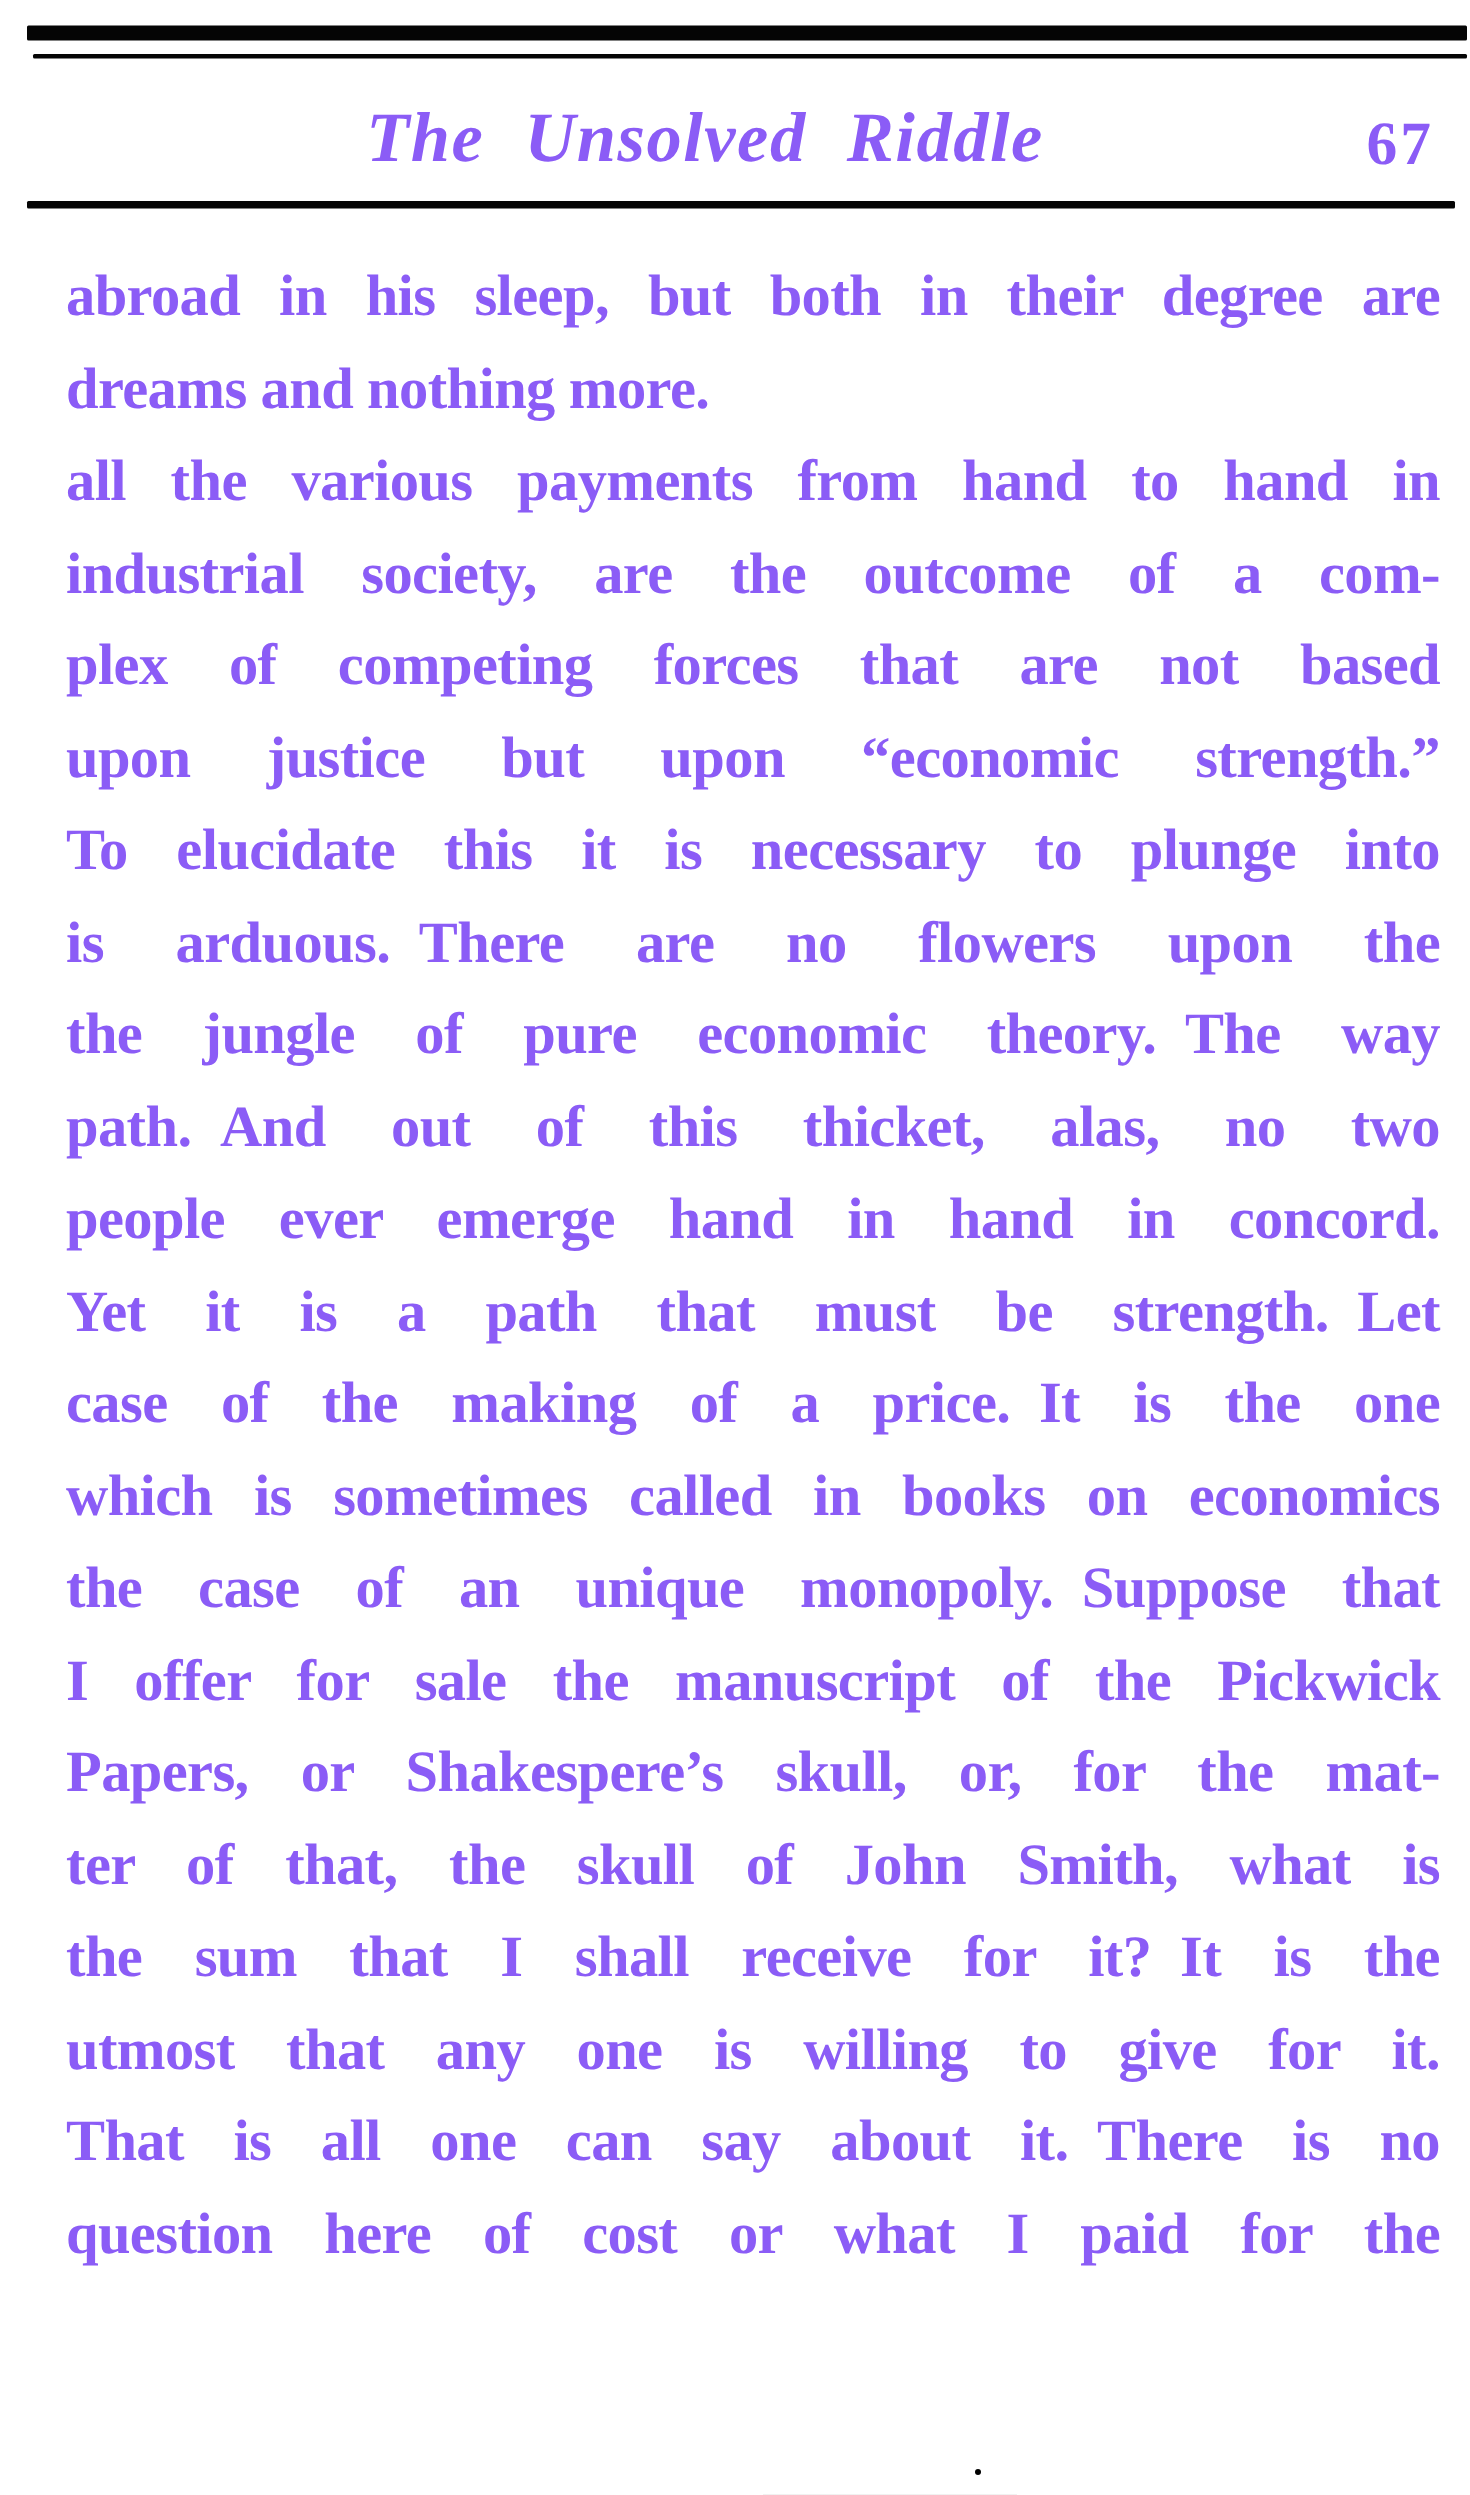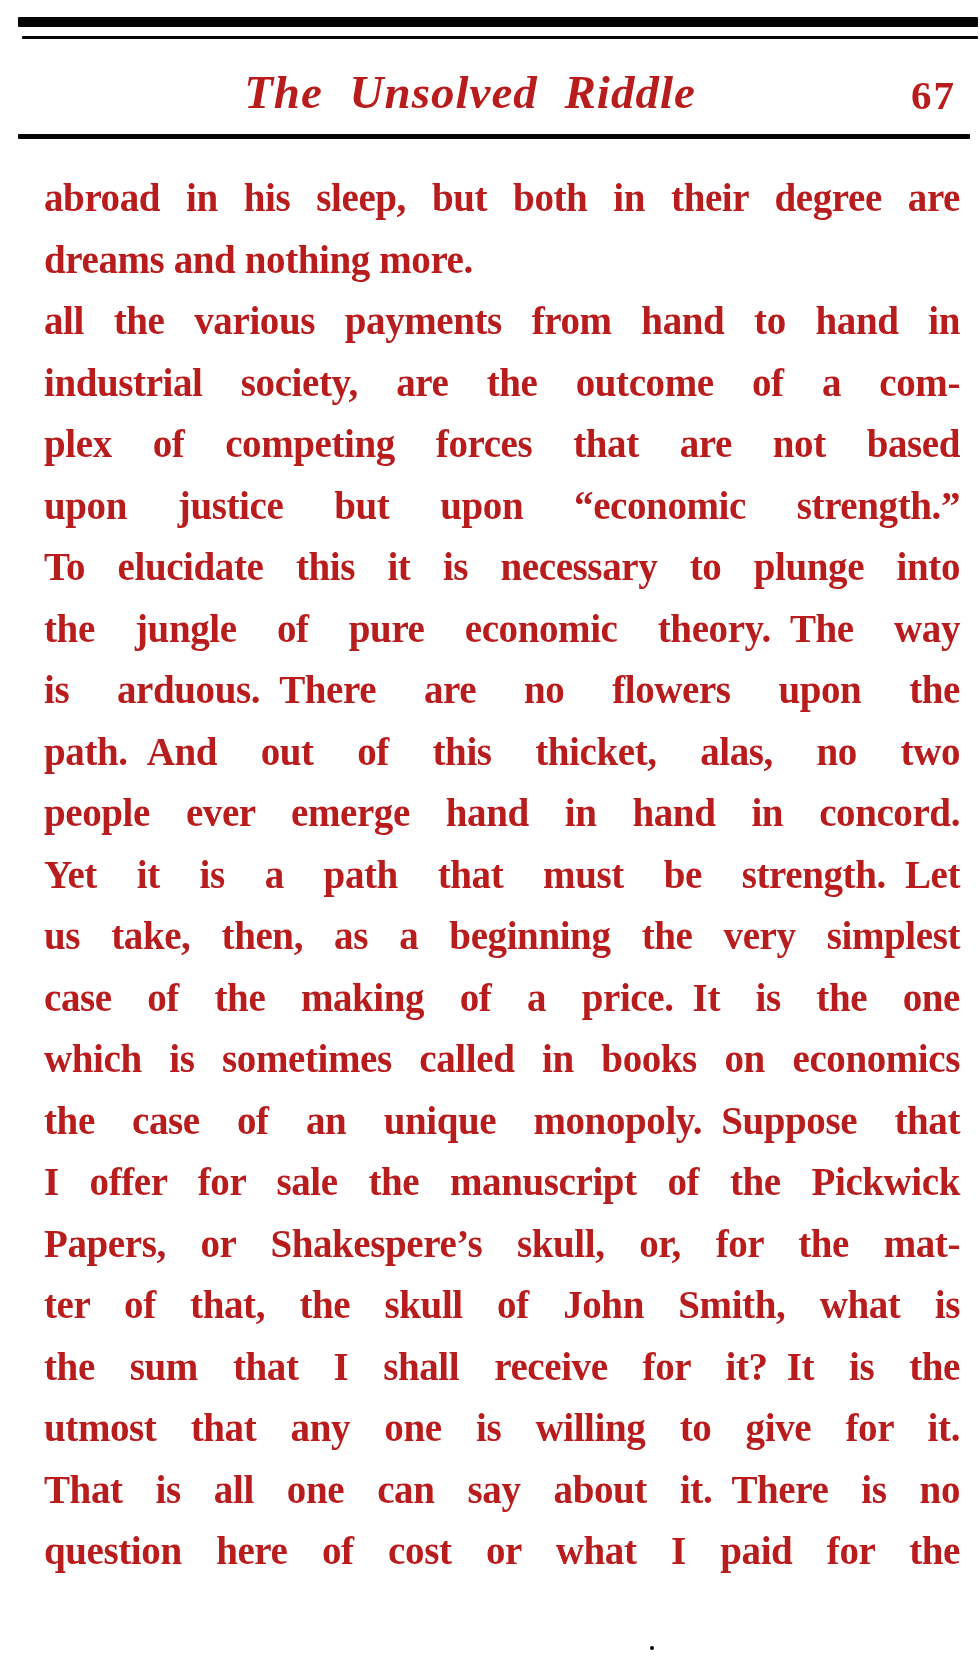--- a/index.html
+++ b/index.html
@@ -5,21 +5,21 @@
   html, body {
     margin: 0;
     padding: 0;
     background: #e8e8e8;
   }
   .page {
     position: relative;
     width: 980px;
     height: 1663px;
     background: #ffffff;
-    color: #b91c1c;
+    color: #8b5cf6;
     font-family: "Liberation Serif", serif;
     overflow: hidden;
   }
   .rule {
     position: absolute;
     background: #050505;
     border-radius: 1px;
   }
   .rule-thick { left: 18px; top: 17px; width: 960px; height: 10px; }
   .rule-thin  { left: 22px; top: 36px; width: 956px; height: 3px; }
@@ -104,31 +104,30 @@
       <div class="line">all the various payments from hand to hand in</div>
 
       <div class="line">industrial society, are the outcome of a com-</div>
 
       <div class="line">plex of competing forces that are not based</div>
 
       <div class="line">upon justice but upon “economic strength.”</div>
 
       <div class="line">To elucidate this it is necessary to plunge into</div>
 
+      <div class="line">is arduous. There are no flowers upon the</div>
+
       <div class="line">the jungle of pure economic theory. The way</div>
-
-      <div class="line">is arduous. There are no flowers upon the</div>
 
       <div class="line">path. And out of this thicket, alas, no two</div>
 
       <div class="line">people ever emerge hand in hand in concord.</div>
 
       <div class="line">Yet it is a path that must be strength. Let</div>
 
-      <div class="line">us take, then, as a beginning the very simplest</div>
 
       <div class="line">case of the making of a price. It is the one</div>
 
       <div class="line">which is sometimes called in books on economics</div>
 
       <div class="line">the case of an unique monopoly. Suppose that</div>
 
       <div class="line">I offer for sale the manuscript of the Pickwick</div>
 
       <div class="line">Papers, or Shakespere’s skull, or, for the mat-</div>

